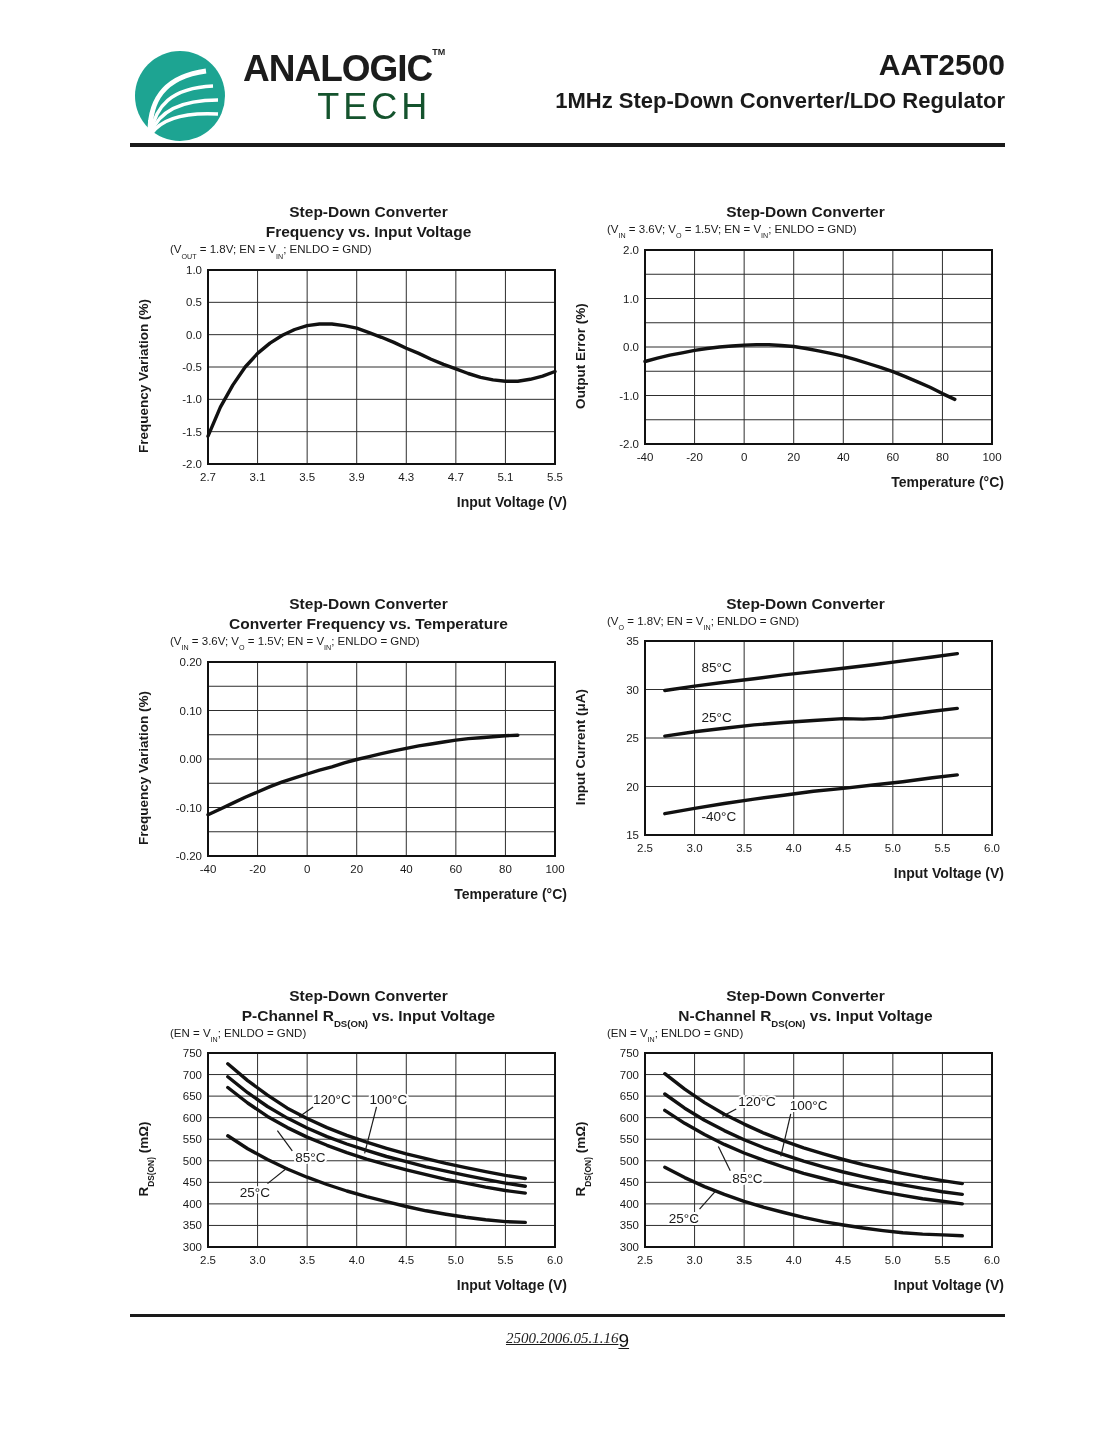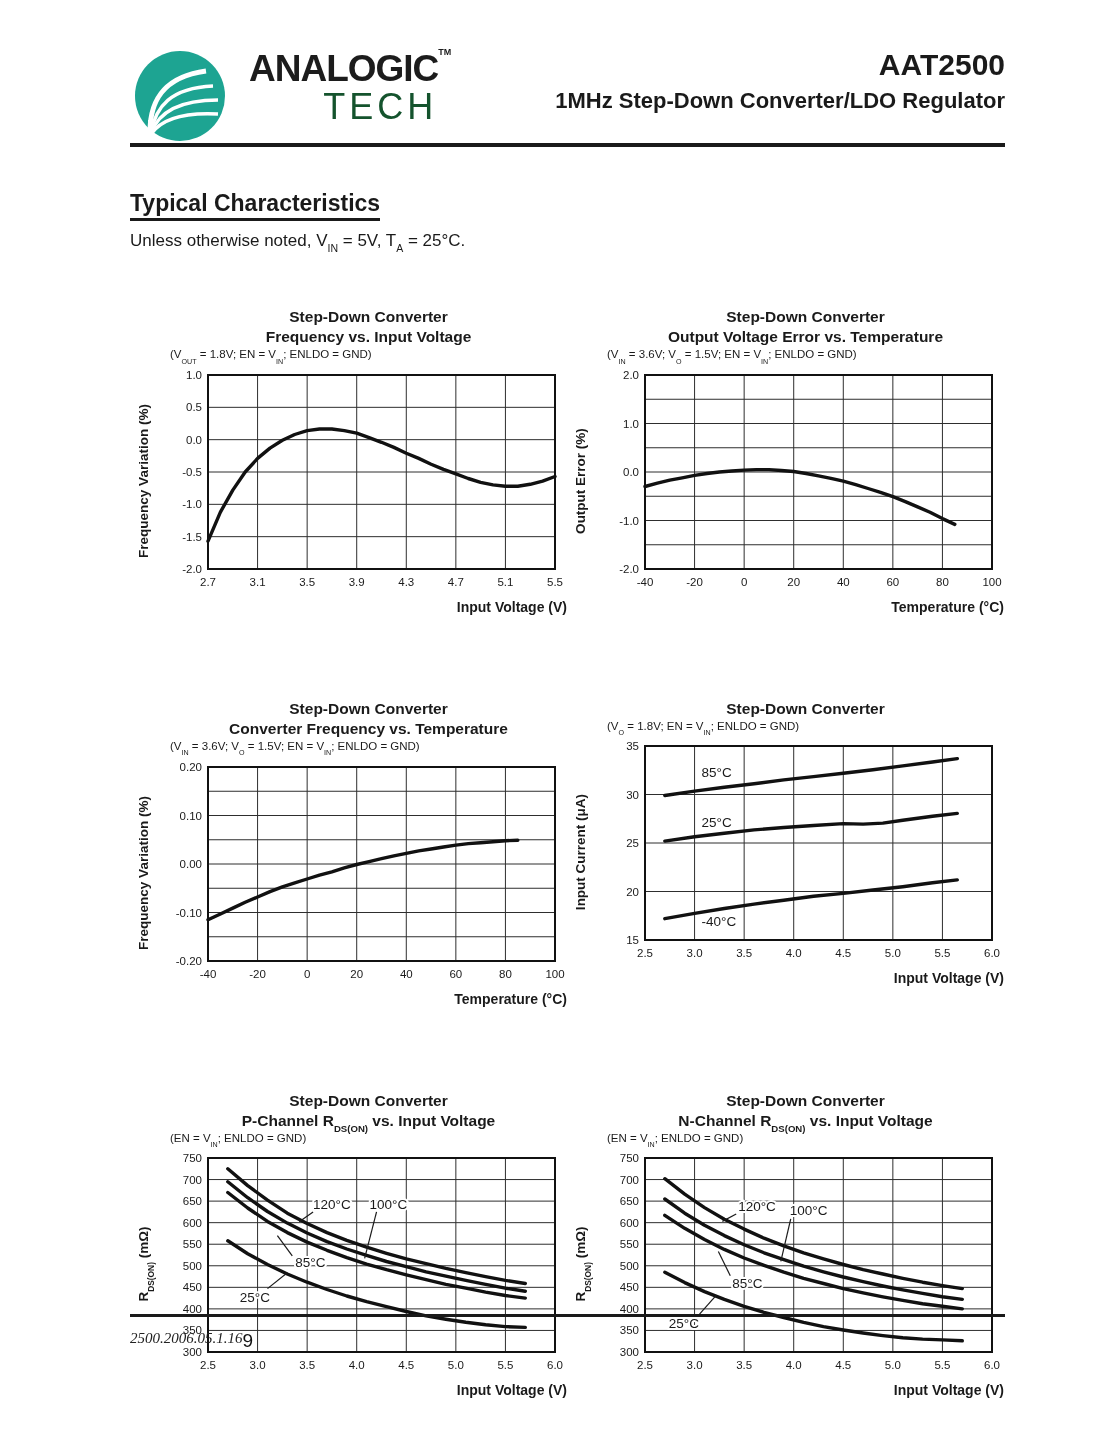--- a/index.html
+++ b/index.html
@@ -9,21 +9,21 @@
     background:#fff;
     font-family:"Liberation Sans","DejaVu Sans",sans-serif;
     color:#1a1a1a;
     overflow:hidden;
   }
   .content{position:absolute;left:130px;top:0;width:875px;}
   
   .header{position:relative;height:146px;}
   .brand{position:absolute;left:0;top:50px;display:flex;align-items:flex-start;}
   .leaf-logo{width:104px;height:92px;}
-  .wordmark{margin-left:15px;line-height:1;}
+  .wordmark{margin-left:9px;line-height:1;}
   .wordmark-line1{font-size:37px;font-weight:bold;letter-spacing:-1px;color:#1c1c1c;white-space:nowrap;}
   .tm{font-size:9px;font-weight:bold;vertical-align:top;position:relative;top:-2px;letter-spacing:0;}
   .wordmark-line2{font-size:36px;font-weight:400;letter-spacing:4px;color:#14532d;text-align:right;padding-right:14px;margin-top:2px;}
   .head-right{position:absolute;right:0;top:48px;text-align:right;}
   .part-number{font-size:30px;font-weight:bold;letter-spacing:0;}
   .doc-subtitle{font-size:22px;font-weight:bold;margin-top:6px;white-space:nowrap;}
   .header-rule{position:absolute;left:0;top:143px;width:875px;height:4px;background:#1a1a1a;}
   
   .section-title{margin-top:44px;display:inline-block;font-size:23px;font-weight:bold;border-bottom:3px solid #1a1a1a;padding-bottom:1px;}
   .section-note{font-size:17px;margin-top:10px;}
@@ -36,21 +36,21 @@
   .plot-row{display:flex;align-items:center;margin-top:4px;}
   .ylabel-box{width:26px;height:228px;position:relative;flex:0 0 26px;}
   .ylabel-box span{
     position:absolute;left:50%;top:50%;
     transform:translate(-50%,-50%) rotate(-90deg);
     white-space:nowrap;font-weight:bold;font-size:13.5px;
   }
   .xlabel{font-size:14px;font-weight:bold;text-align:right;padding-left:66px;margin-top:4px;}
   
   .footer-rule{position:absolute;left:130px;top:1314px;width:875px;height:3px;background:#1a1a1a;}
-  .footer{position:absolute;left:130px;top:1330px;width:875px;display:flex;justify-content:flex-start;align-items:flex-start;}
+  .footer{position:absolute;left:130px;top:1330px;width:875px;display:flex;justify-content:center;align-items:flex-start;text-decoration:underline;}
   .doc-id{font-family:"Liberation Serif","DejaVu Serif",serif;font-style:italic;font-size:15px;color:#222;}
   .page-number{font-size:19px;color:#111;}
 </style>
 </head>
 <body>
 
 <div class="page">
   <div class="content">
 
     <div class="header">
@@ -68,24 +68,20 @@
           <div class="wordmark-line2">TECH</div>
         </div>
       </div>
       <div class="head-right">
         <div class="part-number">AAT2500</div>
         <div class="doc-subtitle">1MHz Step-Down Converter/LDO Regulator</div>
       </div>
       <div class="header-rule"></div>
     </div>
 
-    <div>
-      <span class="section-title">Typical Characteristics</span>
-      <div class="section-note">Unless otherwise noted, V<sub>IN</sub> = 5V, T<sub>A</sub> = 25°C.</div>
-    </div>
 
     <div class="charts">
 
       <div class="chart">
         <div class="chart-title">
           <div>Step-Down Converter</div>
           <div>Frequency vs. Input Voltage</div>
         </div>
         <div class="chart-cond">(V<sub>OUT</sub> = 1.8V; EN = V<sub>IN</sub>; ENLDO = GND)</div>
         <div class="plot-row">
@@ -126,21 +122,20 @@
               <text x="46" y="206" font-size="11.5" text-anchor="end" fill="#1a1a1a" font-family="Liberation Sans, sans-serif">-2.0</text>
               <path d="M52.0 174.2 L64.4 145.1 L76.8 123.1 L89.2 105.0 L101.6 91.4 L114.0 81.1 L126.4 73.3 L138.7 67.5 L151.1 63.6 L163.5 62.0 L175.9 62.0 L188.3 63.6 L200.7 66.2 L213.1 70.7 L225.5 75.3 L237.9 80.4 L250.3 86.2 L262.7 91.4 L275.1 97.2 L287.5 102.4 L299.9 106.9 L312.2 111.5 L324.6 115.3 L337.0 117.9 L349.4 119.2 L361.8 119.2 L374.2 117.3 L386.6 114.1 L399.0 109.5" fill="none" stroke="#111" stroke-width="3.4" stroke-linecap="round" stroke-linejoin="round"></path>
             </svg>
         </div>
         <div class="xlabel">Input Voltage (V)</div>
       </div>
 
       <div class="chart">
         <div class="chart-title">
           <div>Step-Down Converter</div>
-          <div>Output Voltage Error vs. Temperature</div>
         </div>
         <div class="chart-cond">(V<sub>IN</sub> = 3.6V; V<sub>O</sub> = 1.5V; EN = V<sub>IN</sub>; ENLDO = GND)</div>
         <div class="plot-row">
           <div class="ylabel-box">
               <span>Output Error (%)</span>
             </div>
           <svg class="chart-svg" width="411" height="228" viewBox="0 0 411 228">
               <line x1="52" y1="8" x2="52" y2="202" stroke="#2e2e2e" stroke-width="1"></line>
               <line x1="101.57142857142857" y1="8" x2="101.57142857142857" y2="202" stroke="#2e2e2e" stroke-width="1"></line>
               <line x1="151.14285714285714" y1="8" x2="151.14285714285714" y2="202" stroke="#2e2e2e" stroke-width="1"></line>

